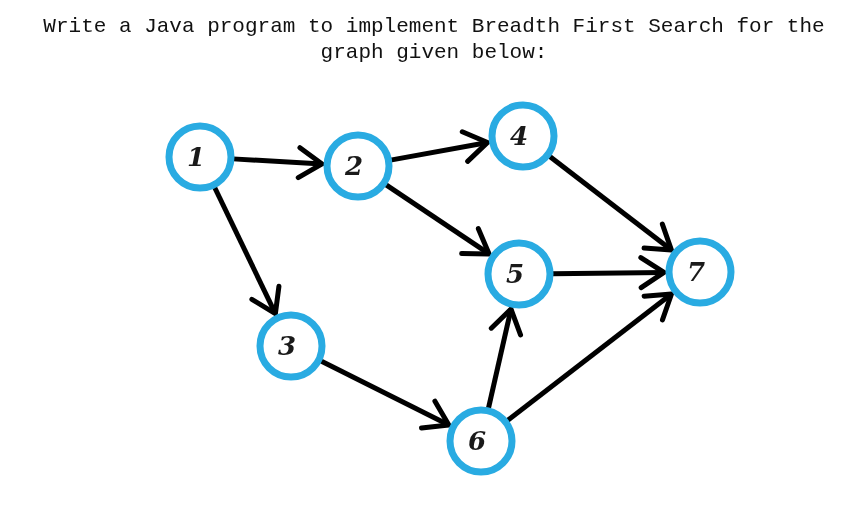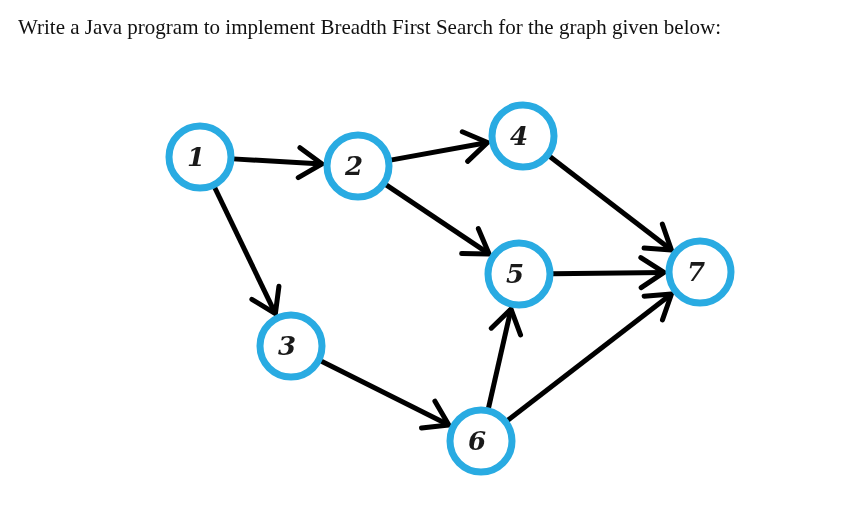--- a/index.html
+++ b/index.html
@@ -16,21 +16,22 @@
     font-family: "Liberation Sans", sans-serif;
   }
   .page-title {
     position: absolute;
     left: 18px;
     top: 14px;
     margin: 0;
     font-size: 21px;
     line-height: 1.25;
     color: #111111;
-    font-family: Liberation Serif, serif;
+    font-family: Liberation Mono, monospace;
+    text-align: center;
   }
   .graph-svg {
     position: absolute;
     left: 0;
     top: 0;
   }
   .node-label {
     font-family: "DejaVu Serif", serif;
     font-style: italic;
     font-weight: bold;

